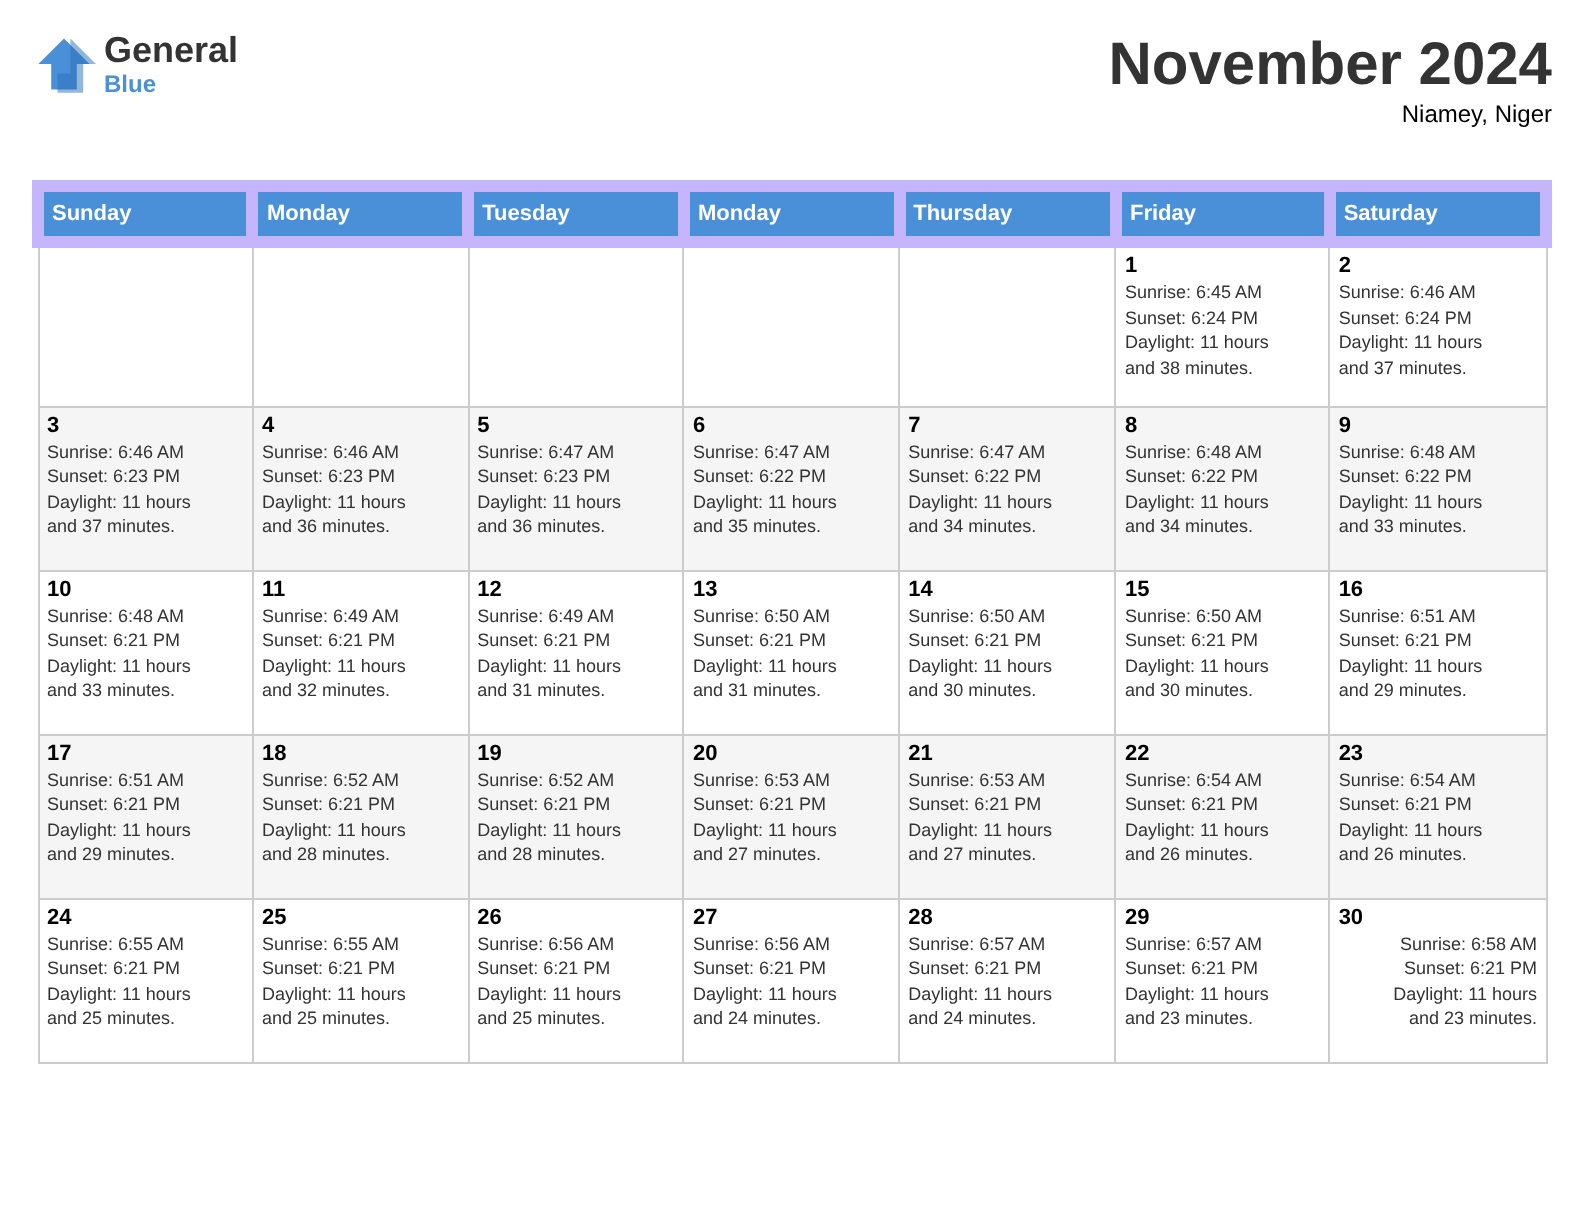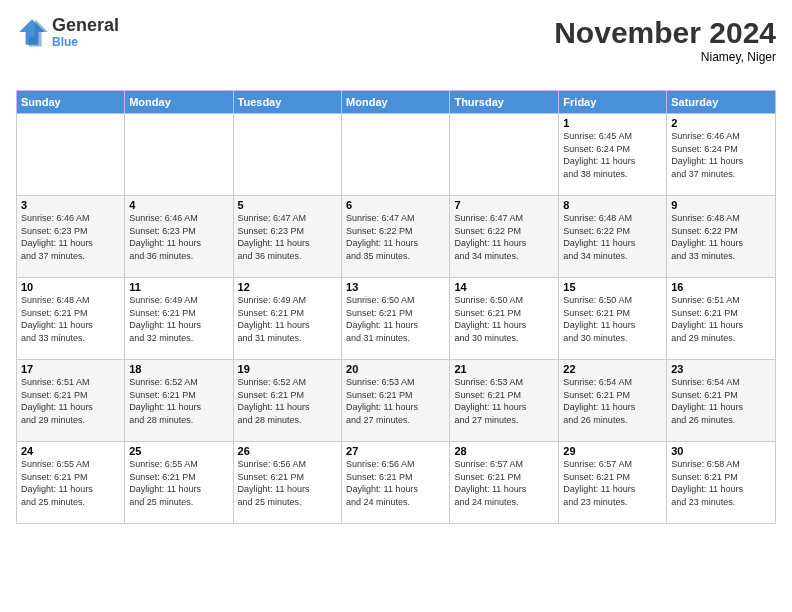--- a/index.html
+++ b/index.html
@@ -61,21 +61,21 @@
       width: 100%;
       border-collapse: collapse;
       font-size: 9.5px;
     }
     .calendar th {
       background-color: #4a90d9;
       color: #fff;
       padding: 5px 4px;
       text-align: left;
       font-size: 11px;
-      border: 1px solid #c4b5fd;
+      border: 6px solid #c4b5fd;
     }
     .calendar td {
       border: 1px solid #ccc;
       vertical-align: top;
       padding: 3px 4px;
       height: 82px;
       width: 113px;
       background: #fff;
     }
     .calendar tr:nth-child(even) td {
@@ -342,21 +342,21 @@
           </td>
           <td>
             <span class="day-num">29</span>
             <div class="day-info" style="white-space: pre-line;">Sunrise: 6:57 AM
 Sunset: 6:21 PM
 Daylight: 11 hours
 and 23 minutes.</div>
           </td>
           <td>
             <span class="day-num">30</span>
-            <div class="day-info" style="white-space: pre-line;">Sunrise: 6:58 AM
+            <div class="day-info" style="white-space: pre-line; text-align: right;">Sunrise: 6:58 AM
 Sunset: 6:21 PM
 Daylight: 11 hours
 and 23 minutes.</div>
           </td>
         </tr>
       </tbody>
   </table>
 </div>
 
 </body></html>

